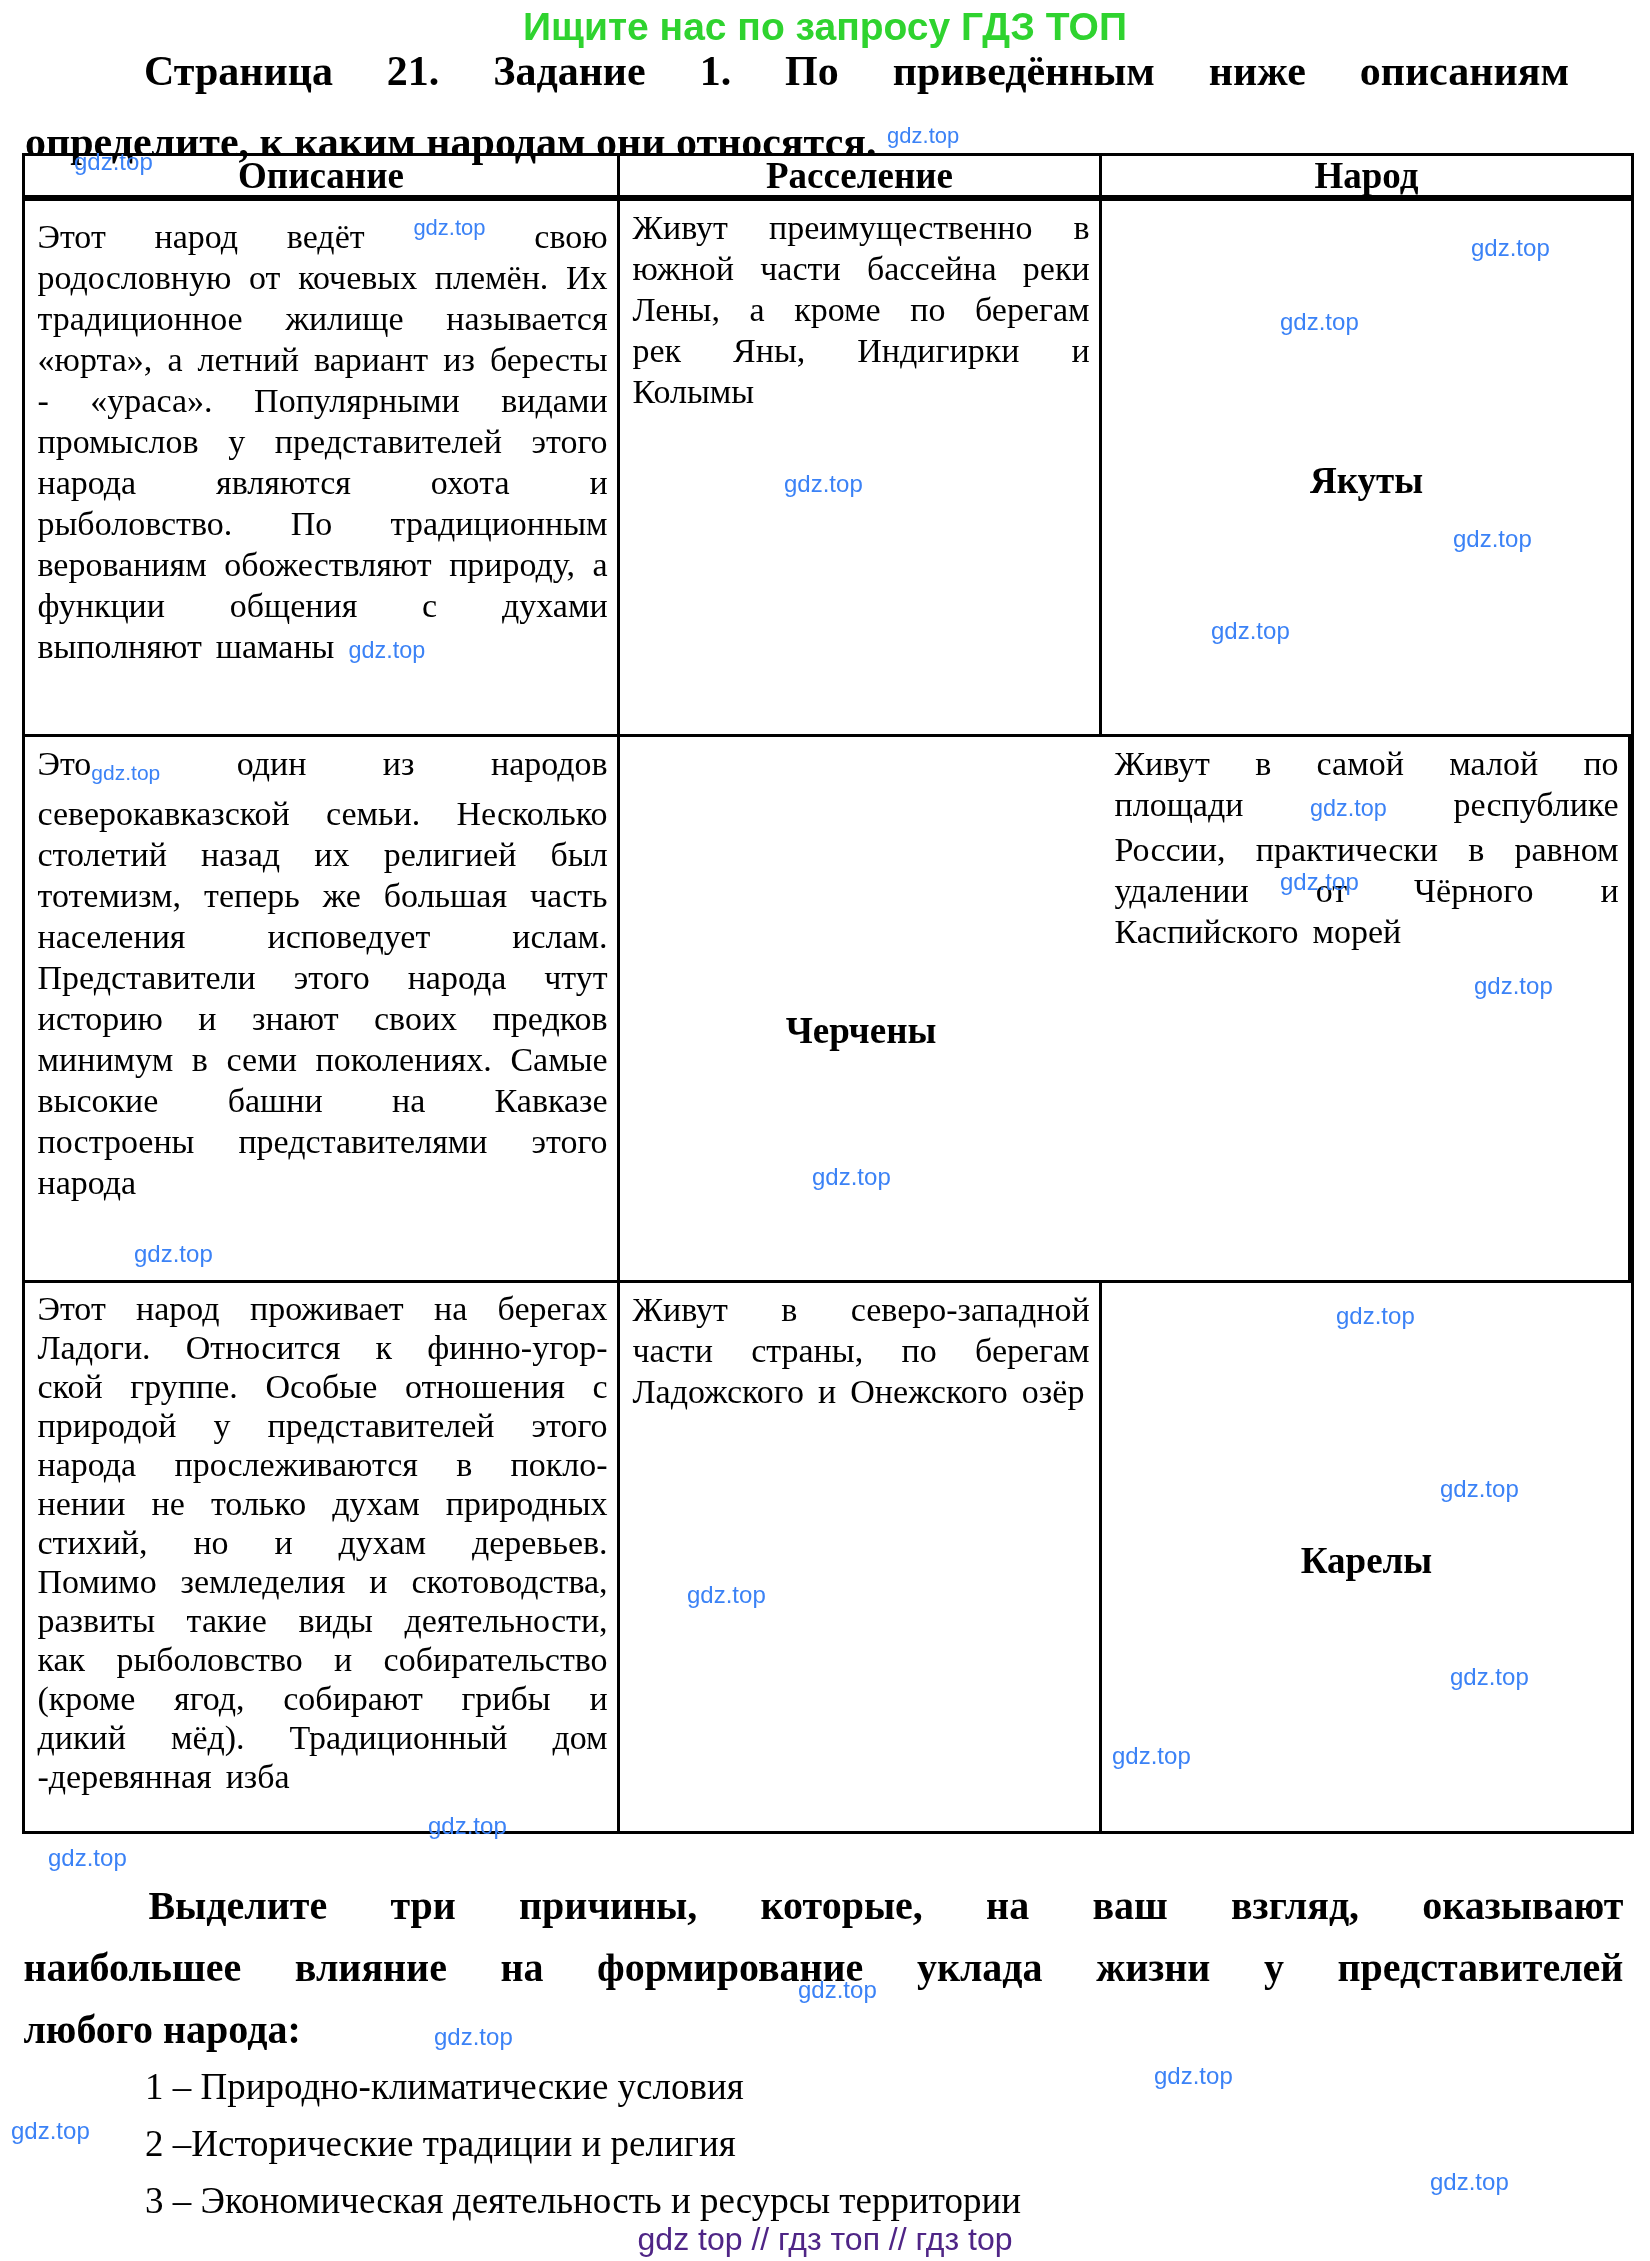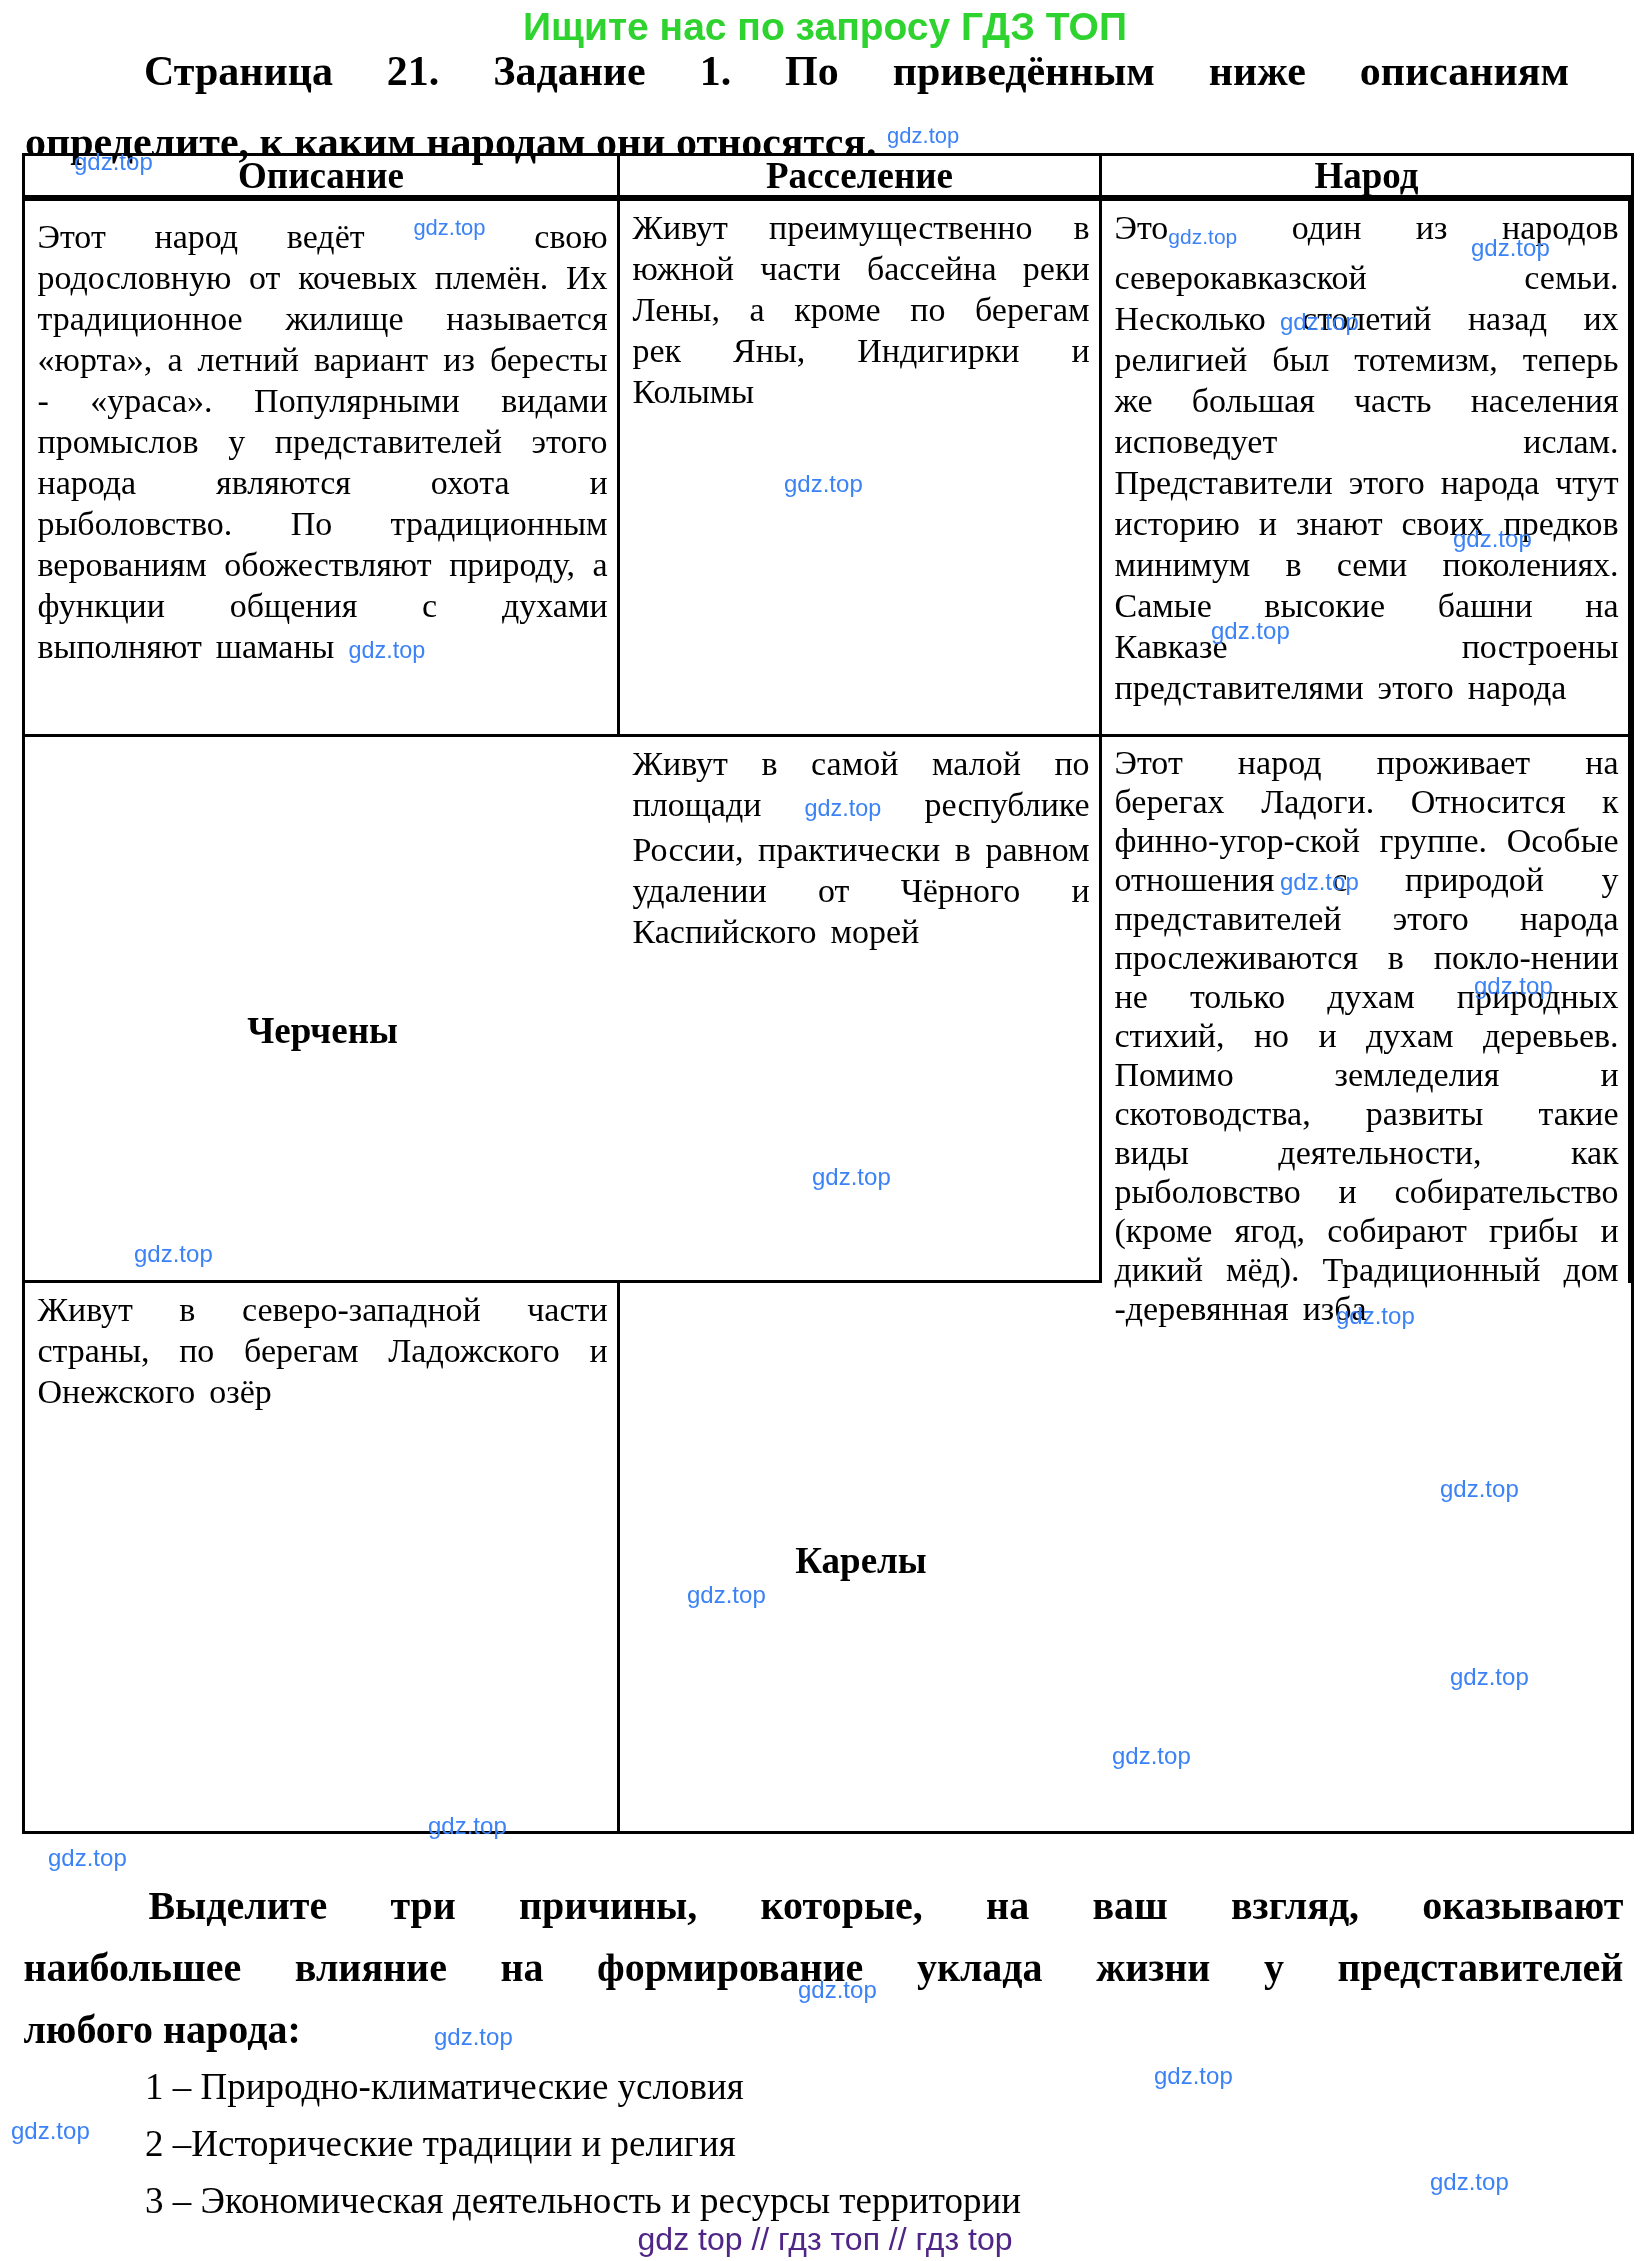--- a/index.html
+++ b/index.html
@@ -83,20 +83,23 @@
   </div>
 
   <div class="gtable">
 
     <div class="cell hdr">Описание</div>
     <div class="cell hdr">Расселение</div>
     <div class="cell hdr lastcol">Народ</div>
 
     <div class="cell txt"><span>Этот народ ведёт</span> <sup class="wm wm-sup">gdz.top</sup> <span>свою родословную от кочевых племён. Их традиционное жилище называется «юрта», а летний вариант из бересты - «ураса». Популярными видами промыслов у представителей этого народа являются охота и рыболовство. По традиционным верованиям обожествляют природу, а функции общения с духами выполняют шаманы</span> <span class="wm wm-in">gdz.top</span></div>
     <div class="cell txt"><span>Живут преимущественно в южной части бассейна реки Лены, а кроме по берегам рек Яны, Индигирки и Колымы</span></div>
+    <div class="cell lastcol">
+      <div class="people-name" style="top:258px;">Якуты</div>
+    </div>
 
     <div class="cell txt"><span>Это</span><sub class="wm wm-sub">gdz.top</sub> <span>один из народов северокавказской семьи. Несколько столетий назад их религией был тотемизм, теперь же большая часть населения исповедует ислам. Представители этого народа чтут историю и знают своих предков минимум в семи поколениях. Самые высокие башни на Кавказе построены представителями этого народа</span></div>
     <div class="cell lastcol">
       <div class="people-name" style="top:272px;">Черчены</div>
     </div>
     <div class="cell txt"><span>Живут в самой малой по площади</span> <span class="wm wm-in">gdz.top</span> <span>республике России, практически в равном удалении от Чёрного и Каспийского морей</span></div>
 
     <div class="cell txt r3 lastrow"><span>Этот народ проживает на берегах Ладоги. Относится к финно-угор-ской группе. Особые отношения с природой у представителей этого народа прослеживаются в покло-нении не только духам природных стихий, но и духам деревьев. Помимо земледелия и скотоводства, развиты такие виды деятельности, как рыболовство и собирательство (кроме ягод, собирают грибы и дикий мёд). Традиционный дом -деревянная изба</span></div>
     <div class="cell txt lastrow"><span>Живут в северо-западной части страны, по берегам Ладожского и Онежского озёр</span></div>
     <div class="cell lastcol lastrow">

